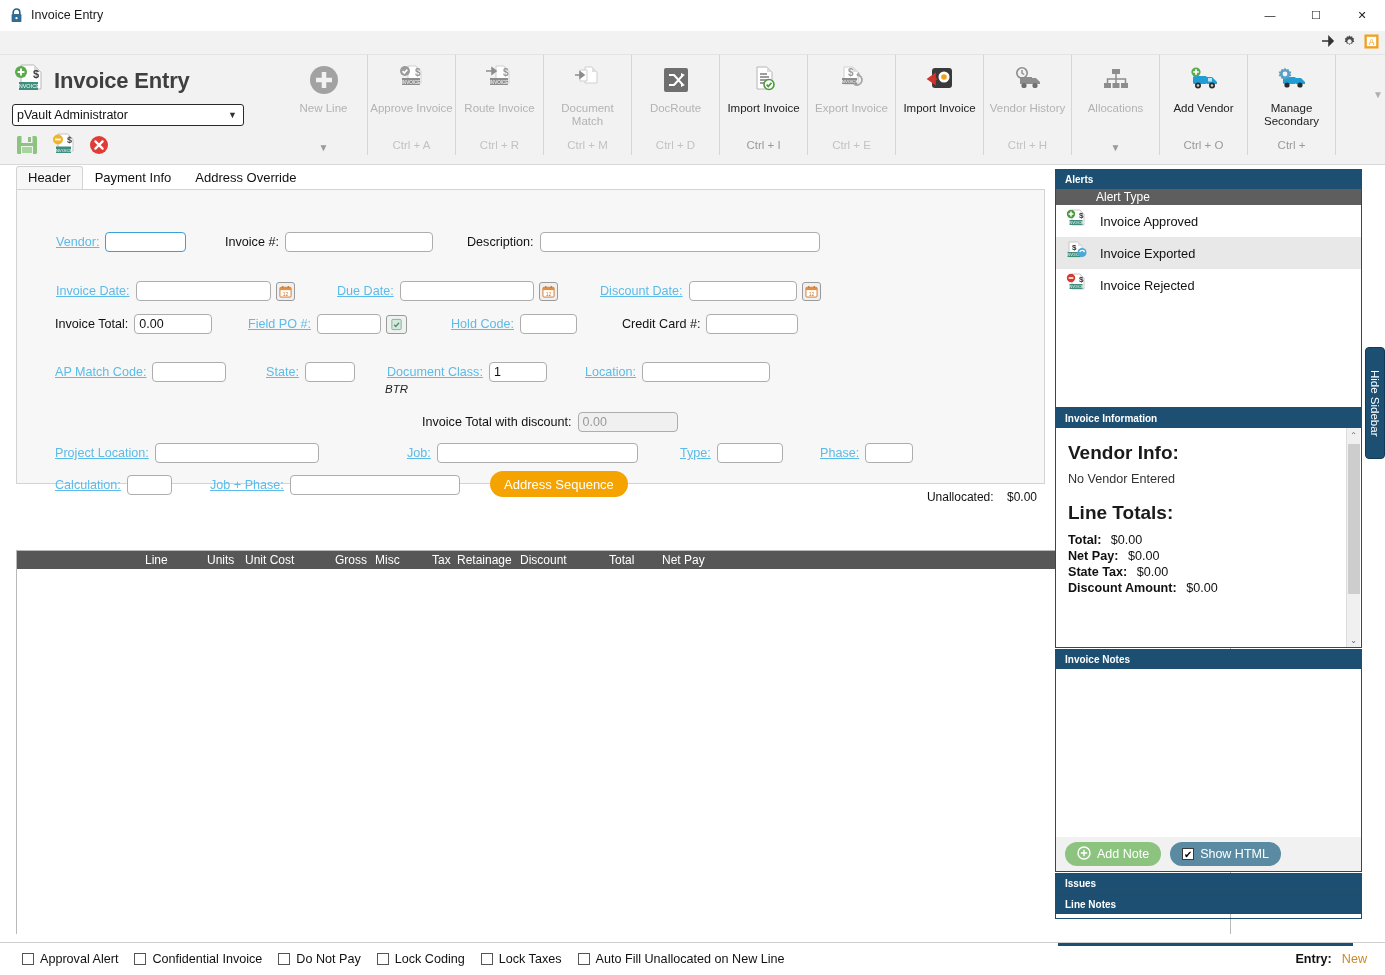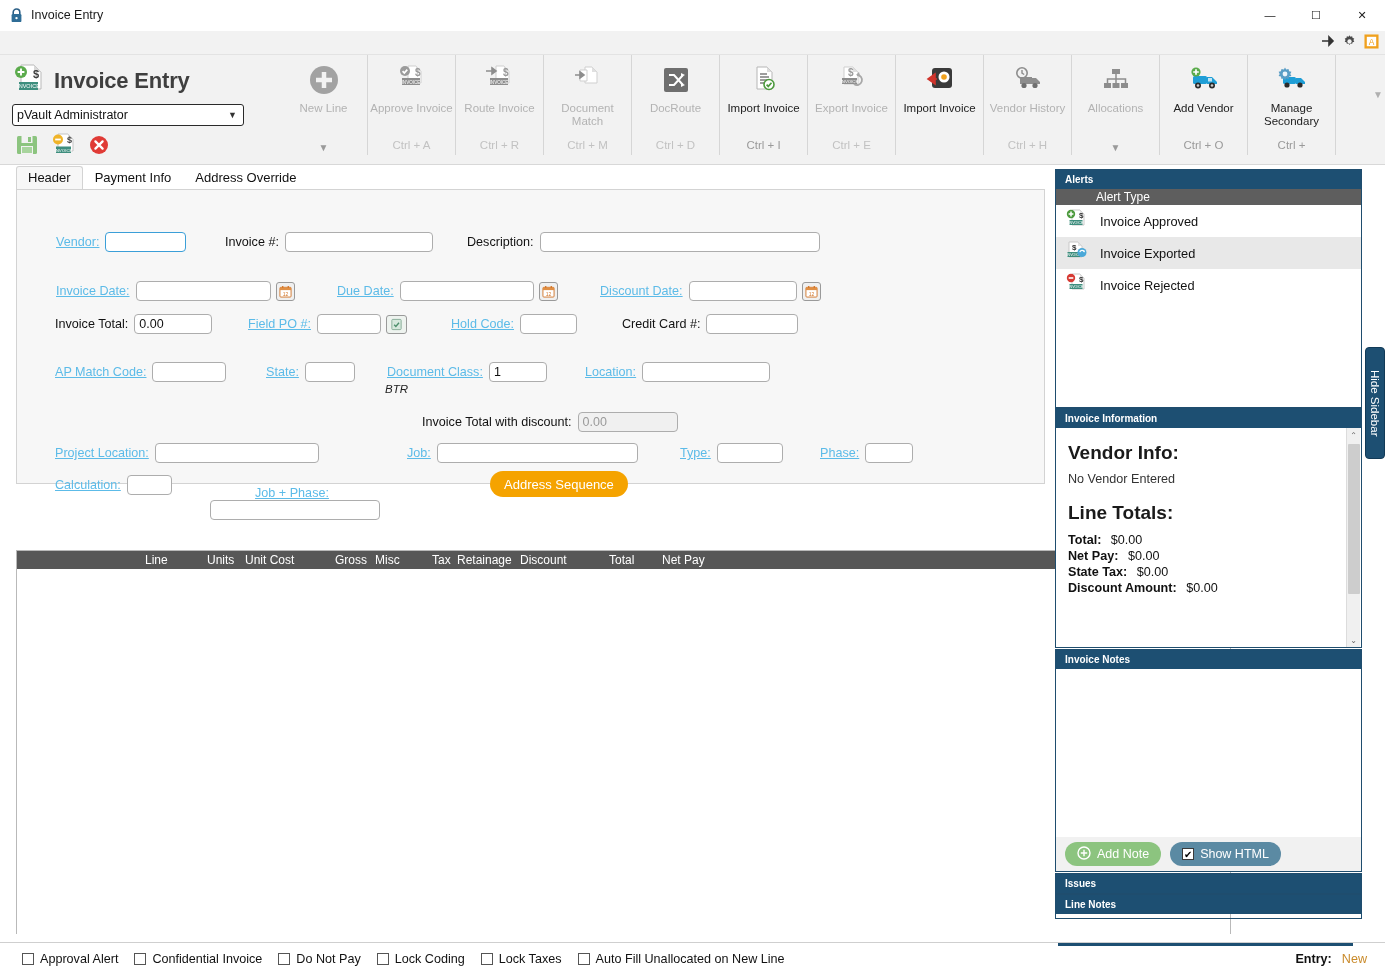--- a/index.html
+++ b/index.html
@@ -559,29 +559,33 @@
     </div>
     <div class="frow" style="left:803px; top:253px;">
       <span class="flabel link" style="margin-right:6px;">Phase:</span>
       <input class="fin" style="width: 48px;">
     </div>
 
     <div class="frow" style="left:38px; top:285px;">
       <span class="flabel link" style="margin-right:6px;">Calculation:</span>
       <input class="fin" style="width: 45px;">
     </div>
-    <div class="frow" style="left:193px; top:296px;flex-direction:column;">
+    <div class="frow" style="left:193px; top:285px;">
       <span class="flabel link" style="margin-right:6px;">Job + Phase:</span>
       <input class="fin" style="width: 170px;">
     </div>
     <div class="frow" style="left:473px; top:281px;">
       <button class="addrseq">Address Sequence</button>
     </div>
   </div>
 
+  <div class="unalloc">
+    <span>Unallocated:</span>
+    <span style="margin-left:10px;">$0.00</span>
+  </div>
 
   <div class="gridwrap">
     <div class="gridhead">
       <span class="gcol" style="left:128px;">Line</span>
       <span class="gcol" style="left:190px;">Units</span>
       <span class="gcol" style="left:228px;">Unit Cost</span>
       <span class="gcol" style="left:318px;">Gross</span>
       <span class="gcol" style="left:358px;">Misc</span>
       <span class="gcol" style="left:415px;">Tax</span>
       <span class="gcol" style="left:440px;">Retainage</span>

